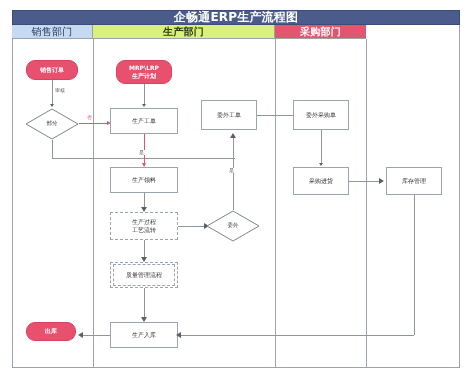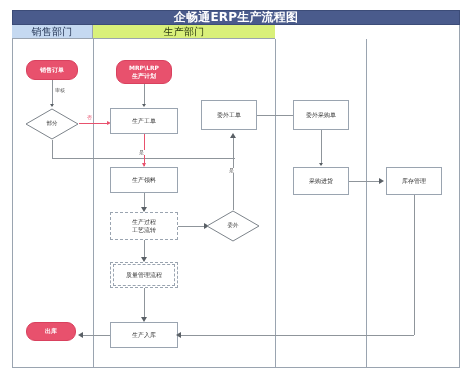--- a/index.html
+++ b/index.html
@@ -56,21 +56,21 @@
     border-right: 1px solid #9aa4b0;
     border-bottom: 1px solid #9aa4b0;
     font-size: 10px;
     display: flex;
     align-items: center;
     justify-content: center;
     letter-spacing: 0.2px;
   }
   .lane-head:last-child { border-right: none; }
   .lane-head.blue { background: #c5d9f1; color: #1f3050; }
-  .lane-head.green { background: #d9f07a; color: #2b3a10; }
+  .lane-head.green { background: #d9f07a; color: #2b3a10; font-weight: bold; }
   .lane-head.red { background: #e2556e; color: #ffffff; font-weight: bold; }
 
   .lane-divider {
     position: absolute;
     top: 39px;
     width: 1px;
     height: 329px;
     background: #9aa4b0;
   }
 
@@ -191,20 +191,21 @@
 
 <div id="page">
 
   <div class="chart-frame"></div>
 
   <div class="title-bar">企畅通ERP生产流程图</div>
 
   <div class="lane-headers">
     <div class="lane-head blue" style="width:81px;">销售部门</div>
     <div class="lane-head green" style="width:182px;">生产部门</div>
+    <div class="lane-head red" style="width:91px;">采购部门</div>
   </div>
 
   <div class="lane-divider" style="left:93px;"></div>
   <div class="lane-divider" style="left:275px;"></div>
   <div class="lane-divider" style="left:366px;"></div>
 
   <div class="node pill" style="left:26px; top:60px; width:52px; height:20px;">销售订单</div>
 
   <div class="line v" style="left:52px; top:80px; height:26px;"></div>
   <div class="edge-label" style="left:54px; top:88px;">审核</div>

